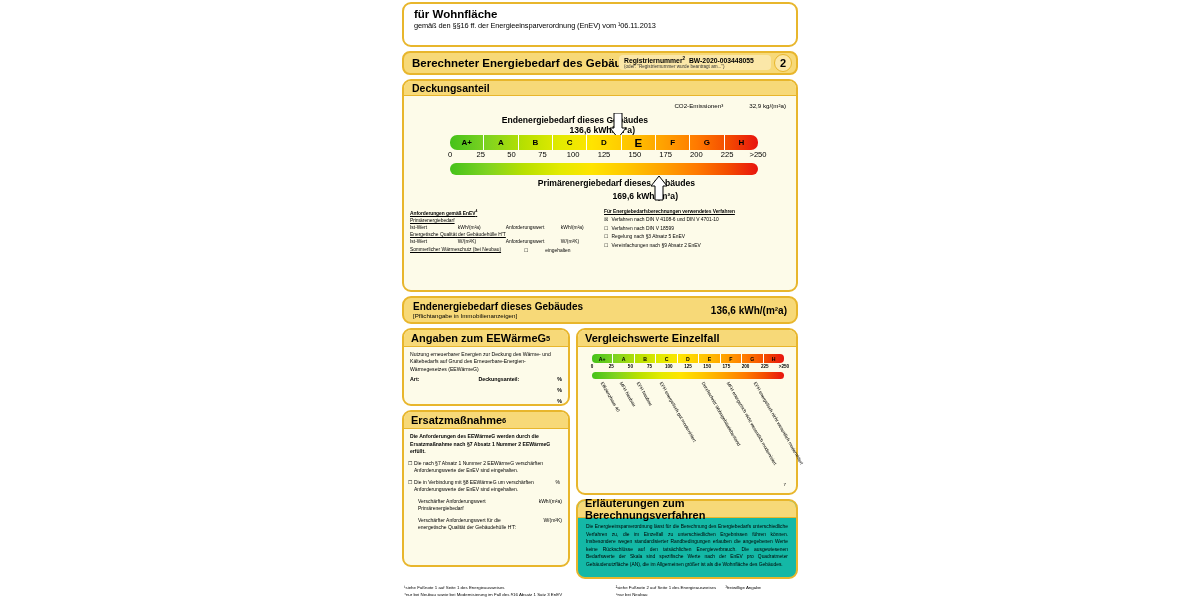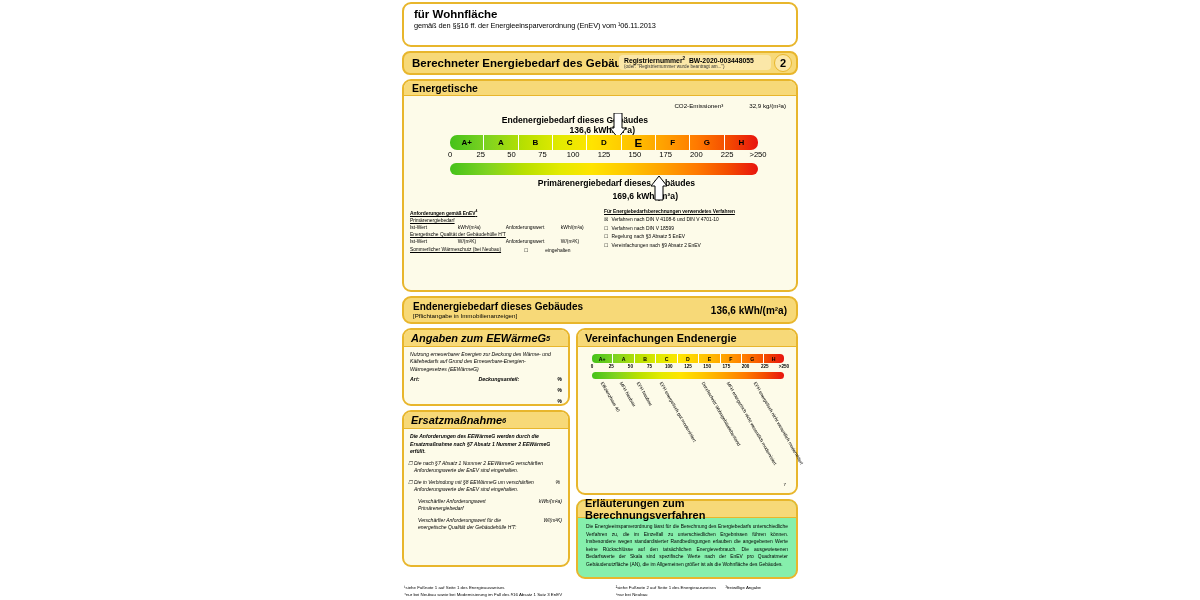--- a/index.html
+++ b/index.html
@@ -137,27 +137,27 @@
     margin-top: 4px; height: 28px; background: #f7d978;
     display: flex; align-items: center; justify-content: space-between;
     padding: 0 9px;
   }
   .sum-l1 { font-size: 10px; font-weight: bold; color: #000; }
   .sum-l2 { font-size: 6.2px; color: #000; }
   .sum-val { font-size: 10px; font-weight: bold; color: #000; }
 
   
   .lower { display: flex; gap: 6px; margin-top: 4px; }
-  .col-left { width: 168px; font-style: italic; }
+  .col-left { width: 168px; }
   .col-right { width: 222px; }
 
   .panel-eew { height: 78px; background: #fdfbe9; }
   .panel-ers { height: 157px; background: #fdfbe9; margin-top: 4px; }
   .panel-vgl { height: 167px; background: #fdfbe9; }
-  .panel-erl { height: 80px; background: #86efac; margin-top: 4px; }
+  .panel-erl { height: 80px; background: #14b8a6; margin-top: 4px; }
 
   .ph-big {
     background: #f7d978; border-radius: 7px 7px 0 0; height: 17px;
     display: flex; align-items: center; padding: 0 7px;
     font-size: 11px; font-weight: bold; color: #000;
     border-bottom: 1px solid #e8b62c;
   }
   .body-txt { padding: 4px 6px 0 6px; font-size: 5.1px; color: #000; line-height: 1.45; }
   .art-row { display: flex; padding: 0 6px; font-size: 5.3px; font-weight: bold; margin-top: 3px; }
   .art-row .a { width: 45%; }
@@ -236,21 +236,21 @@
     <div class="reg-block">
       <div class="reg-line1">
         <span>Registriernummer</span><span class="sup">2</span>&nbsp;&nbsp;<span>BW-2020-003448055</span>
       </div>
       <div class="reg-line2">(oder: "Registriernummer wurde beantragt am...")</div>
     </div>
     <div class="pagecircle">2</div>
   </div>
 
   <div class="box panel-bedarf">
-    <div class="panel-head">Energetische</div>
+    <div class="panel-head">Deckungsanteil</div>
 
     <div class="co2row">
       <span>CO2-Emissionen³</span>
       <span>32,9 kg/(m²a)</span>
     </div>
 
     <div class="scale-wrap">
       <div class="lbl-end">Endenergiebedarf dieses Gebäudes</div>
       <div class="lbl-end-val">136,6 kWh/(m²a)</div>
 
@@ -379,21 +379,21 @@
           <span class="t">Verschärfter Anforderungswert für die energetische Qualität der Gebäudehülle H'T:</span>
           <span class="u">W/(m²K)</span>
         </div>
       </div>
 
     </div>
 
     <div class="col-right">
 
       <div class="box panel-vgl">
-        <div class="ph-big">Vereinfachungen Endenergie</div>
+        <div class="ph-big">Vergleichswerte Einzelfall</div>
         <div class="vgl-scale">
           <div class="mini-bar" id="minibar">
               <div class="seg">A+</div>
               <div class="seg">A</div>
               <div class="seg">B</div>
               <div class="seg">C</div>
               <div class="seg">D</div>
               <div class="seg">E</div>
               <div class="seg">F</div>
               <div class="seg">G</div>

